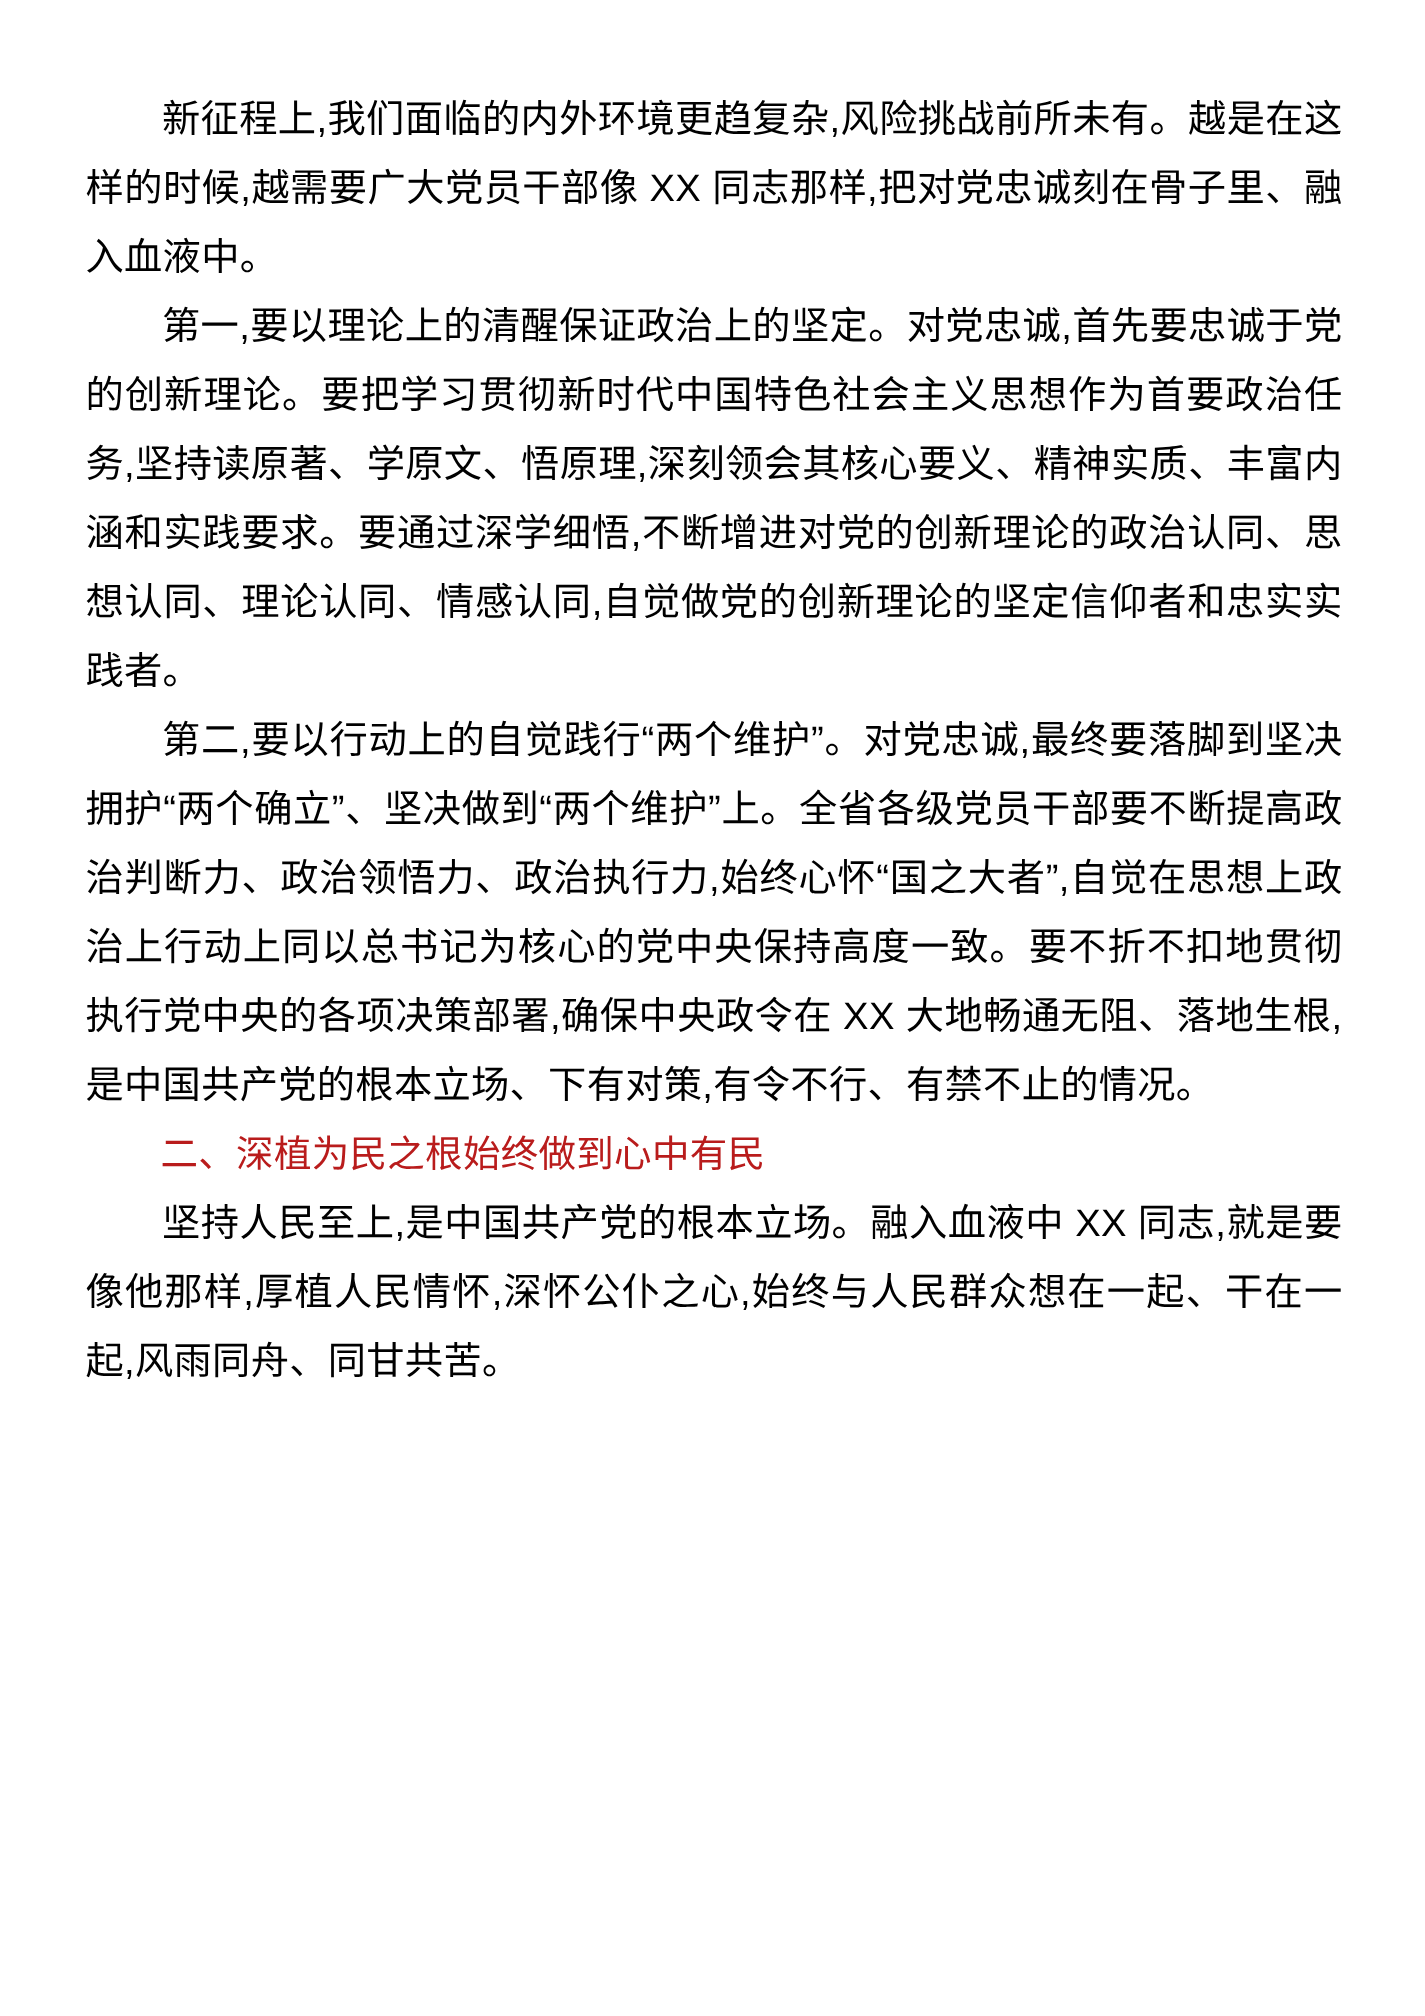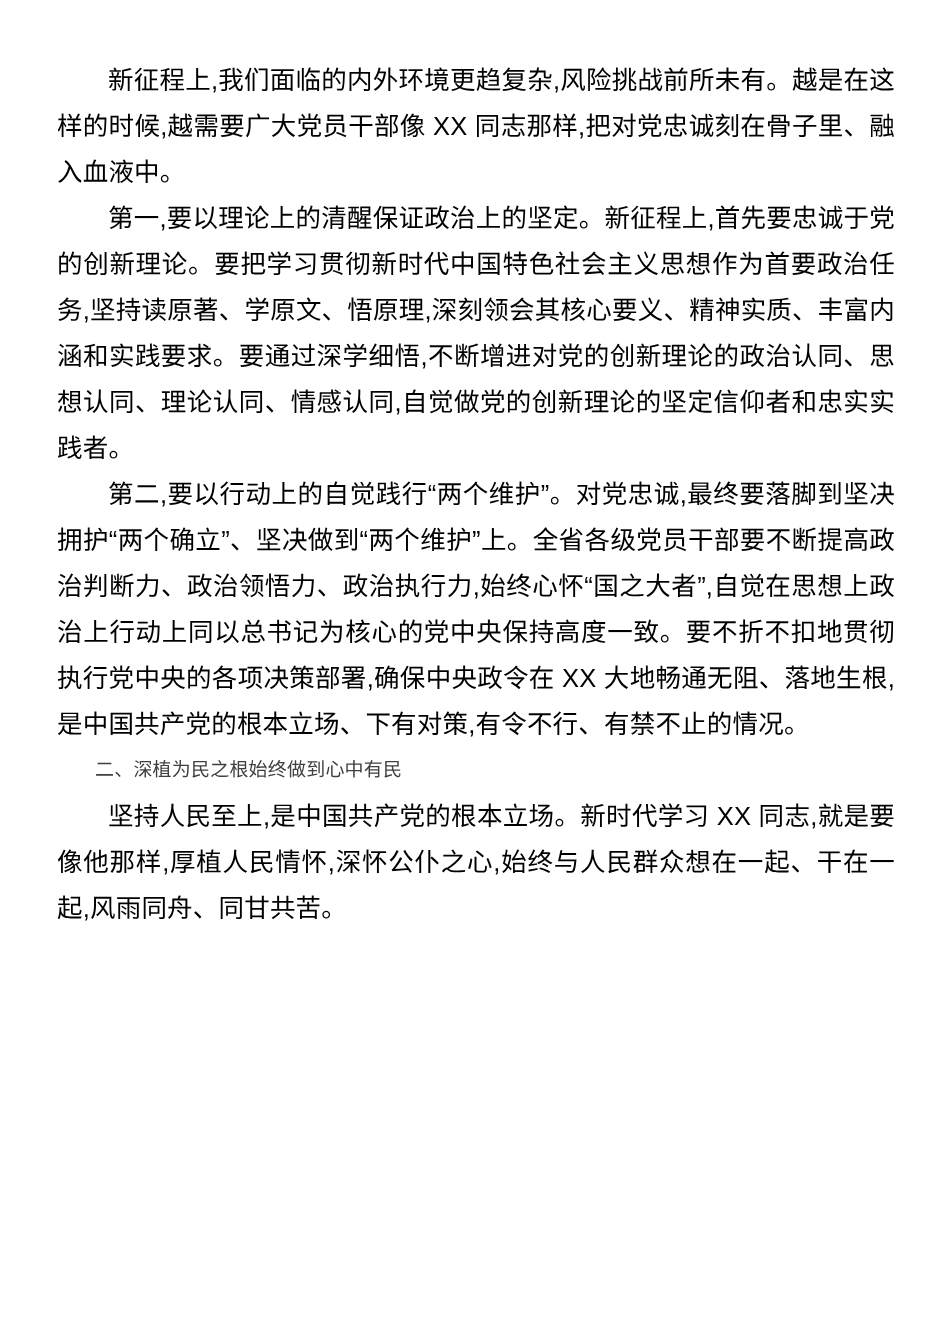--- a/index.html
+++ b/index.html
@@ -31,34 +31,34 @@
     color: #000000;
     text-align: justify;
     text-justify: inter-ideograph;
     text-indent: 2em;
     margin: 0;
     letter-spacing: 0.2px;
     font-weight: 400;
     word-break: break-all;
   }
   .heading {
-    font-size: 19px;
+    font-size: 25px;
     line-height: 46px;
-    color: #404040;
+    color: #b91c1c;
     text-align: left;
     text-indent: 2em;
     margin: 0;
     letter-spacing: 0.2px;
     font-weight: 400;
   }
 </style>
 </head>
 <body>
 
 <div class="page">
   <div class="content">
     <p class="para">新征程上,我们面临的内外环境更趋复杂,风险挑战前所未有。越是在这样的时候,越需要广大党员干部像 XX 同志那样,把对党忠诚刻在骨子里、融入血液中。</p>
-    <p class="para">第一,要以理论上的清醒保证政治上的坚定。新征程上,首先要忠诚于党的创新理论。要把学习贯彻新时代中国特色社会主义思想作为首要政治任务,坚持读原著、学原文、悟原理,深刻领会其核心要义、精神实质、丰富内涵和实践要求。要通过深学细悟,不断增进对党的创新理论的政治认同、思想认同、理论认同、情感认同,自觉做党的创新理论的坚定信仰者和忠实实践者。</p>
+    <p class="para">第一,要以理论上的清醒保证政治上的坚定。对党忠诚,首先要忠诚于党的创新理论。要把学习贯彻新时代中国特色社会主义思想作为首要政治任务,坚持读原著、学原文、悟原理,深刻领会其核心要义、精神实质、丰富内涵和实践要求。要通过深学细悟,不断增进对党的创新理论的政治认同、思想认同、理论认同、情感认同,自觉做党的创新理论的坚定信仰者和忠实实践者。</p>
     <p class="para">第二,要以行动上的自觉践行“两个维护”。对党忠诚,最终要落脚到坚决拥护“两个确立”、坚决做到“两个维护”上。全省各级党员干部要不断提高政治判断力、政治领悟力、政治执行力,始终心怀“国之大者”,自觉在思想上政治上行动上同以总书记为核心的党中央保持高度一致。要不折不扣地贯彻执行党中央的各项决策部署,确保中央政令在 XX 大地畅通无阻、落地生根,是中国共产党的根本立场、下有对策,有令不行、有禁不止的情况。</p>
     <p class="heading">二、深植为民之根始终做到心中有民</p>
-    <p class="para">坚持人民至上,是中国共产党的根本立场。新时代学习 XX 同志,就是要像他那样,厚植人民情怀,深怀公仆之心,始终与人民群众想在一起、干在一起,风雨同舟、同甘共苦。</p>
+    <p class="para">坚持人民至上,是中国共产党的根本立场。融入血液中 XX 同志,就是要像他那样,厚植人民情怀,深怀公仆之心,始终与人民群众想在一起、干在一起,风雨同舟、同甘共苦。</p>
   </div>
 </div>
 
 </body></html>

